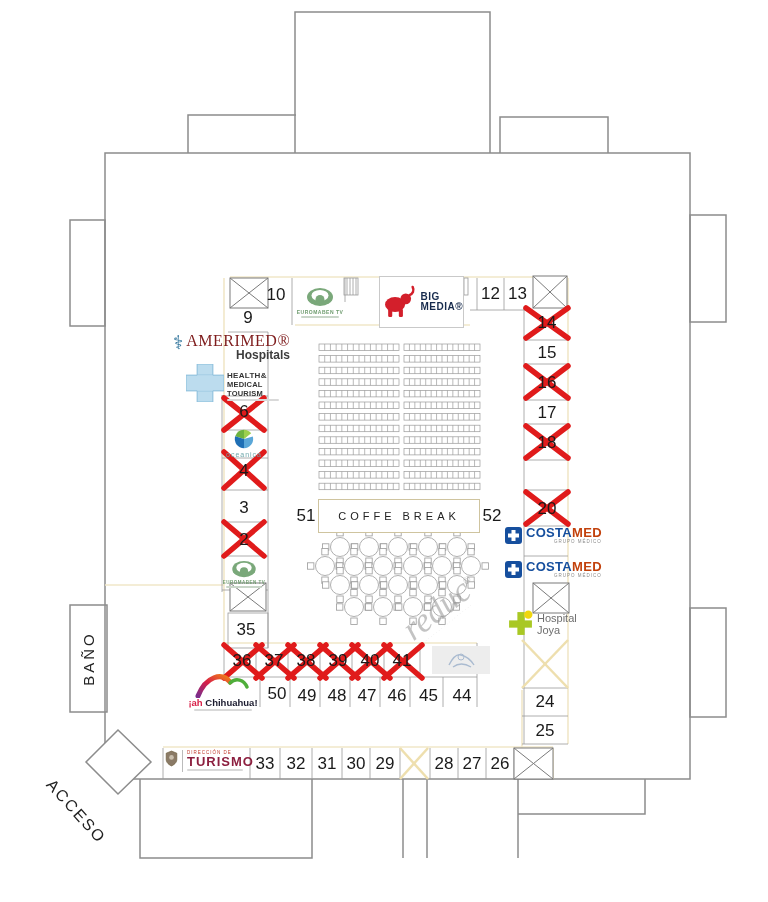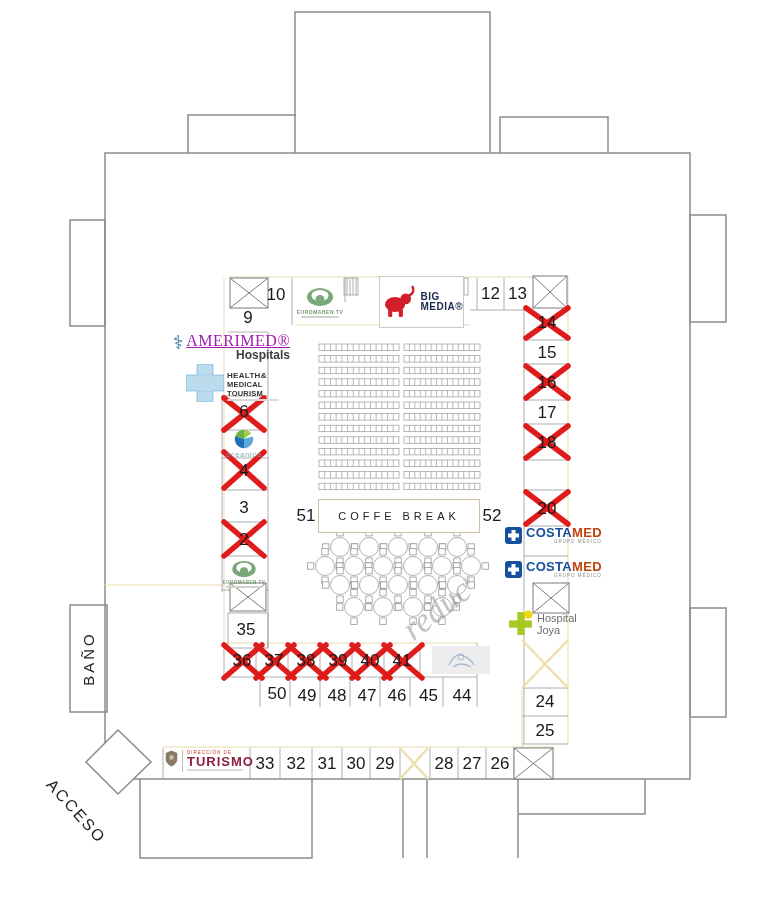--- a/index.html
+++ b/index.html
@@ -13,21 +13,21 @@
   .acceso{transform:rotate(48deg);transform-origin:left top;font-size:16px;letter-spacing:2px;color:#222;white-space:nowrap;}
   .coffe{border:1px solid #cfc49f;background:#fff;display:flex;align-items:center;justify-content:center;
          font-size:11px;letter-spacing:4px;color:#222;}
   .bigmedia{background:#fff;border:1px solid #c9c9c9;display:flex;align-items:center;justify-content:center;gap:4px;}
   .bm-txt{font-weight:bold;color:#172b4d;font-size:10px;line-height:10px;letter-spacing:.5px;}
   .logo{display:flex;flex-direction:column;align-items:center;justify-content:center;}
   .euro-txt{font-size:5px;font-weight:bold;color:#6f9c6f;letter-spacing:.5px;margin-top:1px;}
   .tinybar{height:2px;background:#c9d6c9;width:80%;margin-top:1px;border-radius:1px;}
   .amerimed{display:flex;align-items:flex-start;gap:3px;}
   .am-cad{font-size:19px;color:#2b7199;line-height:19px;}
-  .am-name{font-family:"Liberation Serif",serif;font-size:16px;color:#a21caf;letter-spacing:.5px;line-height:16px;text-decoration:underline;}
+  .am-name{font-family:"Liberation Serif",serif;font-size:16px;color:#7f1d1d;letter-spacing:.5px;line-height:16px;}
   .am-sub{font-size:12px;font-weight:bold;color:#3d3d3d;text-align:right;line-height:13px;}
   .hmt-t1{font-size:8px;font-weight:bold;color:#333;line-height:9px;letter-spacing:.3px;}
   .hmt-t2{font-size:7.5px;font-weight:bold;color:#333;line-height:9px;letter-spacing:.2px;}
   .oce-txt{font-size:7px;color:#6fa8ab;letter-spacing:1px;margin-top:1px;}
   .lazer{border:2px solid #39b6b8;border-radius:50%;display:flex;flex-direction:column;
          align-items:center;justify-content:center;background:#fff;}
   .lz-top{font-size:6px;color:#39b6b8;letter-spacing:2px;line-height:6px;}
   .lz-main{font-size:15px;font-weight:bold;color:#39b6b8;letter-spacing:1px;line-height:15px;
            display:flex;align-items:center;gap:2px;}
   .costamed{display:flex;align-items:center;gap:4px;}
@@ -858,20 +858,35 @@
       <rect x="9" y="2" width="7" height="22" fill="#a9c824"></rect>
       <rect x="1" y="10" width="22" height="7" fill="#a9c824"></rect>
       <circle cx="19.5" cy="4.5" r="4" fill="#f0d60e"></circle>
     </svg>
     <div class="joya-txt">
       <div>Hospital</div>
       <div>Joya</div>
     </div>
   </div>
 
+  <div class="abs logo" style="left:186px;top:664px;width:74px;height:52px">
+    <svg width="58" height="28" viewBox="0 0 58 28">
+      <defs>
+        <linearGradient id="chg" x1="0" y1="1" x2="1" y2="0">
+          <stop offset="0" stop-color="#7b2d8b"></stop>
+            <stop offset=".5" stop-color="#d81f47"></stop>
+            <stop offset="1" stop-color="#f08018"></stop>
+        </linearGradient>
+      </defs>
+      <path d="M4,26 C12,6 28,2 36,12" stroke="url(#chg)" stroke-width="5" fill="none" stroke-linecap="round"></path>
+      <path d="M36,13 C42,7 50,10 53,17" stroke="#4fae3a" stroke-width="3.5" fill="none" stroke-linecap="round"></path>
+    </svg>
+    <div class="chih-main"><b>¡ah</b> <span>Chihuahua!</span></div>
+    <div class="tinybar" style="background:#d9d9d9;width:58px"></div>
+  </div>
 
   <div class="abs turismo" style="left:165px;top:750px">
     <svg width="13" height="17" viewBox="0 0 12 16">
       <path d="M6,1 L11,3 V9 C11,13 6,15 6,15 C6,15 1,13 1,9 V3 Z" fill="#8a7a66" stroke="#6b5b3a" stroke-width="0.6"></path>
       <circle cx="6" cy="7" r="2.2" fill="#c9bfae"></circle>
     </svg>
     <div class="divider-v"></div>
     <div>
       <div class="tu-pre">DIRECCIÓN DE</div>
       <div class="tu-main">TURISMO</div>

